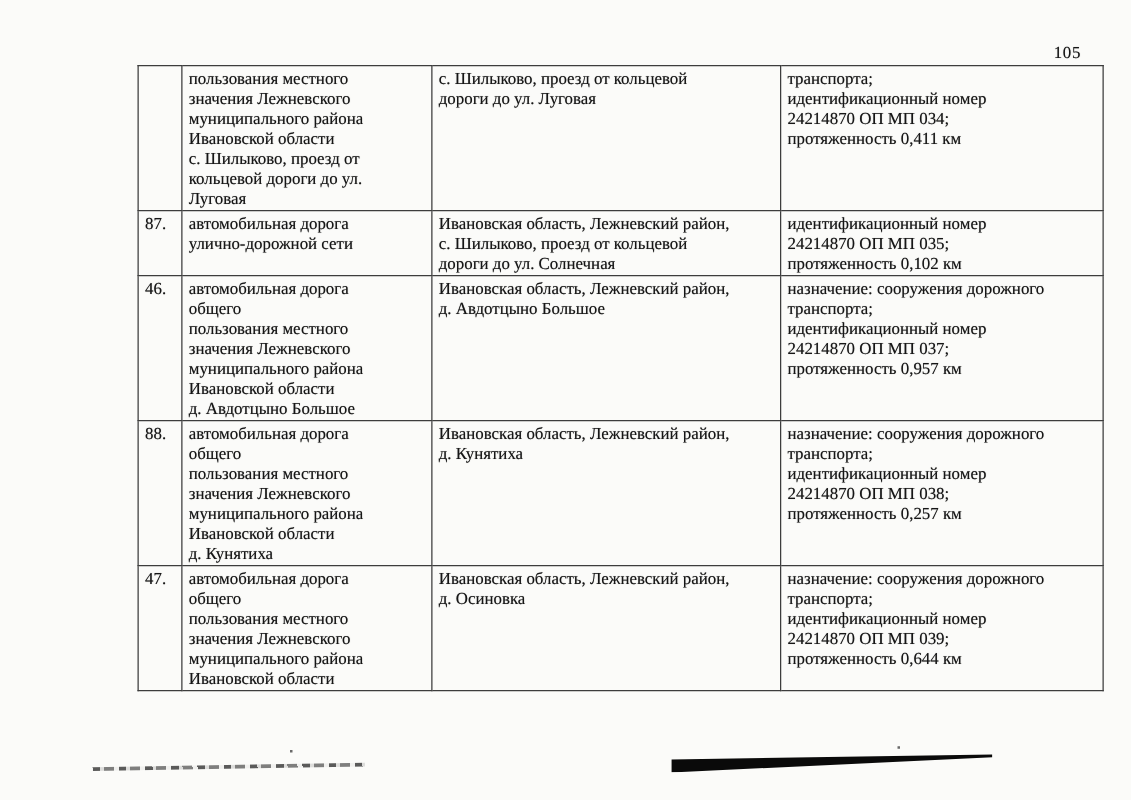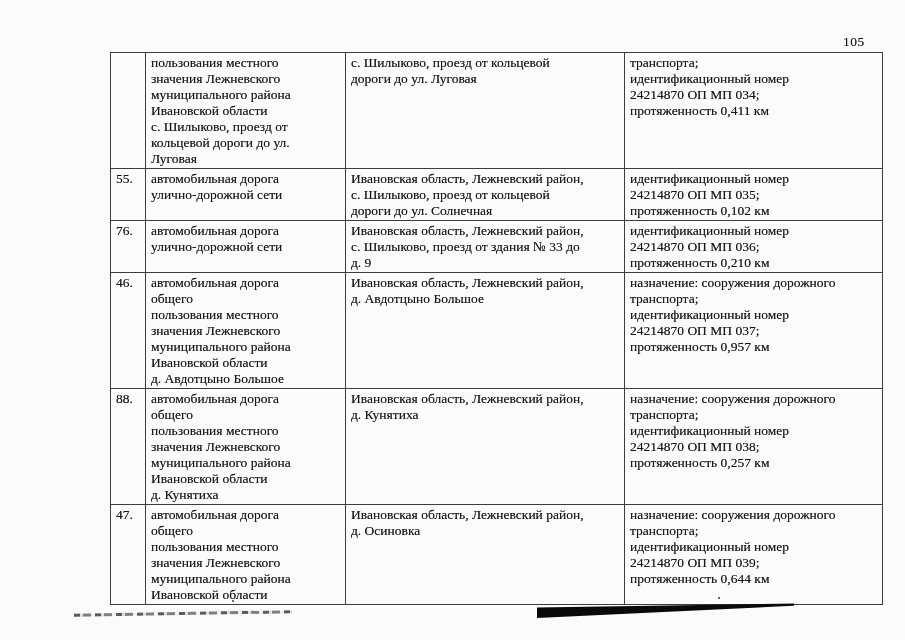--- a/index.html
+++ b/index.html
@@ -94,40 +94,29 @@
 кольцевой дороги до ул.
 Луговая</td>
         <td class="c-loc">с. Шилыково, проезд от кольцевой
 дороги до ул. Луговая</td>
         <td class="c-det">транспорта;
 идентификационный номер
 24214870 ОП МП 034;
 протяженность 0,411 км</td>
       </tr>
       <tr style="height:50px">
-        <td class="c-num">55.</td>
+        <td class="c-num">87.</td>
         <td class="c-name">автомобильная дорога
 улично-дорожной сети</td>
         <td class="c-loc">Ивановская область, Лежневский район,
 с. Шилыково, проезд от кольцевой
 дороги до ул. Солнечная</td>
         <td class="c-det">идентификационный номер
 24214870 ОП МП 035;
 протяженность 0,102 км</td>
-      </tr>
-      <tr style="height:48px">
-        <td class="c-num">76.</td>
-        <td class="c-name">автомобильная дорога
-улично-дорожной сети</td>
-        <td class="c-loc">Ивановская область, Лежневский район,
-с. Шилыково, проезд от здания № 33 до
-д. 9</td>
-        <td class="c-det">идентификационный номер
-24214870 ОП МП 036;
-протяженность 0,210 км</td>
       </tr>
       <tr style="height:99px">
         <td class="c-num">46.</td>
         <td class="c-name">автомобильная дорога общего
 пользования местного
 значения Лежневского
 муниципального района
 Ивановской области
 д. Авдотцыно Большое</td>
         <td class="c-loc">Ивановская область, Лежневский район,

